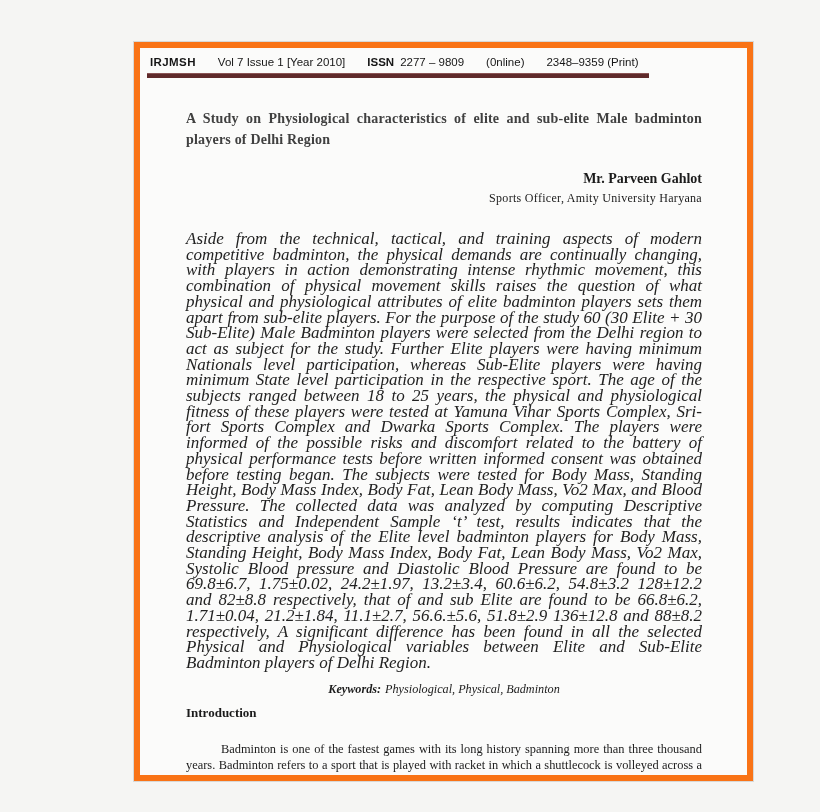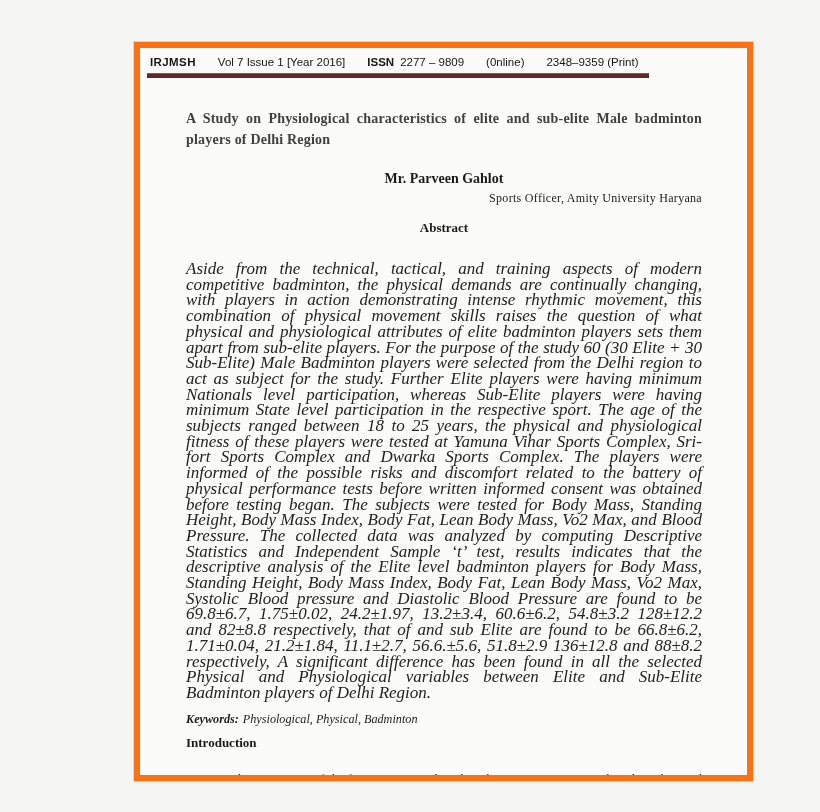--- a/index.html
+++ b/index.html
@@ -56,21 +56,21 @@
     font-size:14px;
     font-weight:bold;
     line-height:21px;
     text-align:justify;
     letter-spacing:0.2px;
     color:#404040;
   }
 
   .author {
     margin-top:21px;
-    text-align:center;
+    text-align:right;
     font-weight:bold;
     font-size:14px;
   }
   .affil {
     margin-top:4px;
     text-align:right;
     font-size:12px;
     letter-spacing:0.3px;
   }
 
@@ -87,20 +87,21 @@
     font-size:17px;
     line-height:15.7px;
     text-align:justify;
     color:#222;
   }
 
   .keywords {
     margin-top:11px;
     font-size:12.2px;
     font-style:italic;
+    text-align:center;
   }
   .kw-label { font-weight:bold; }
   .kw-value { margin-left:4px; }
 
   .intro-head {
     margin-top:8px;
     font-weight:bold;
     font-size:13px;
   }
 
@@ -139,35 +140,34 @@
   }
 </style>
 </head>
 <body>
 
 <div class="canvas">
   <div class="page">
 
     <div class="hdr-row">
       <span class="hdr-abbrev">IRJMSH</span>
-      <span class="hdr-item">Vol 7 Issue 1 [Year 2016]</span>
+      <span class="hdr-item">Vol 7 Issue 1 [Year 2010]</span>
       <span class="hdr-item"><span class="issn-label">ISSN</span><span>2277 – 9809</span></span>
       <span class="hdr-item">(0nline)</span>
       <span class="hdr-item">2348–9359 (Print)</span>
     </div>
 
     <div class="hdr-rule"></div>
 
     <div class="content">
       <h1 class="title">A Study on Physiological characteristics of elite and sub-elite Male badminton players of Delhi Region</h1>
 
       <div class="author">Mr. Parveen Gahlot</div>
       <div class="affil">Sports Officer, Amity University Haryana</div>
 
-      <div class="abs-head">Abstract</div>
       <p class="abs-body">Aside from the technical, tactical, and training aspects of modern competitive badminton, the physical demands are continually changing, with players in action demonstrating intense rhythmic movement, this combination of physical movement skills raises the question of what physical and physiological attributes of elite badminton players sets them apart from sub-elite players. For the purpose of the study 60 (30 Elite + 30 Sub-Elite) Male Badminton players were selected from the Delhi region to act as subject for the study. Further Elite players were having minimum Nationals level participation, whereas Sub-Elite players were having minimum State level participation in the respective sport. The age of the subjects ranged between 18 to 25 years, the physical and physiological fitness of these players were tested at Yamuna Vihar Sports Complex, Sri-fort Sports Complex and Dwarka Sports Complex. The players were informed of the possible risks and discomfort related to the battery of physical performance tests before written informed consent was obtained before testing began. The subjects were tested for Body Mass, Standing Height, Body Mass Index, Body Fat, Lean Body Mass, Vo2 Max, and Blood Pressure. The collected data was analyzed by computing Descriptive Statistics and Independent Sample ‘t’ test, results indicates that the descriptive analysis of the Elite level badminton players for Body Mass, Standing Height, Body Mass Index, Body Fat, Lean Body Mass, Vo2 Max, Systolic Blood pressure and Diastolic Blood Pressure are found to be 69.8±6.7, 1.75±0.02, 24.2±1.97, 13.2±3.4, 60.6±6.2, 54.8±3.2 128±12.2 and 82±8.8 respectively, that of and sub Elite are found to be 66.8±6.2, 1.71±0.04, 21.2±1.84, 11.1±2.7, 56.6.±5.6, 51.8±2.9 136±12.8 and 88±8.2 respectively, A significant difference has been found in all the selected Physical and Physiological variables between Elite and Sub-Elite Badminton players of Delhi Region.</p>
 
       <p class="keywords"><span class="kw-label">Keywords:</span><span class="kw-value">Physiological, Physical, Badminton</span></p>
 
       <div class="intro-head">Introduction</div>
       <p class="intro-body">Badminton is one of the fastest games with its long history spanning more than three thousand years. Badminton refers to a sport that is played with racket in which a shuttlecock is volleyed across a net. World federation defines any person playing badminton as a badminton player. The game involves most of the body muscles with the energy acquired from both aerobic and anaerobic processes. Regular badminton training enhances physical fitness, especially speed,</p>
     </div>
 
 
   </div>

